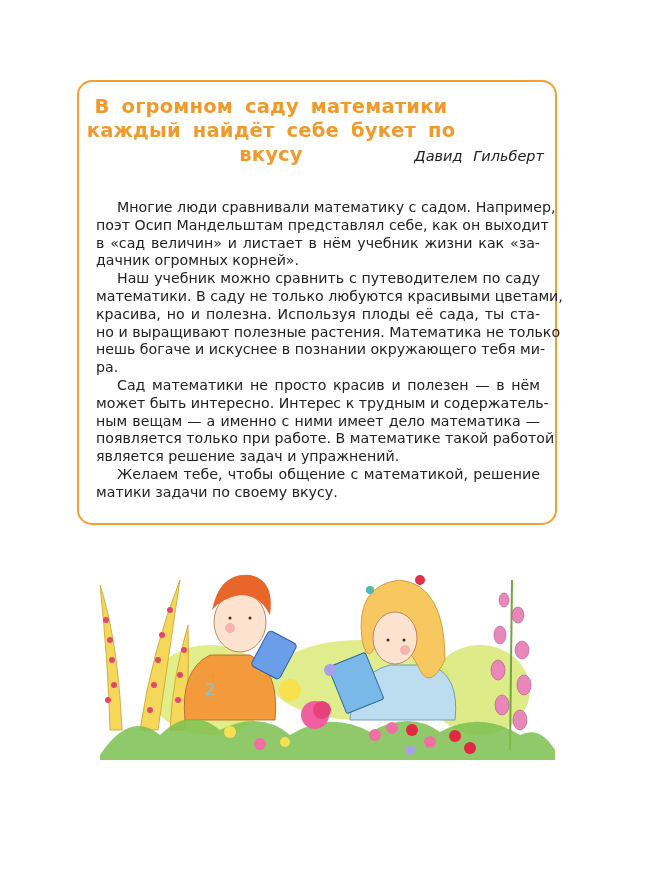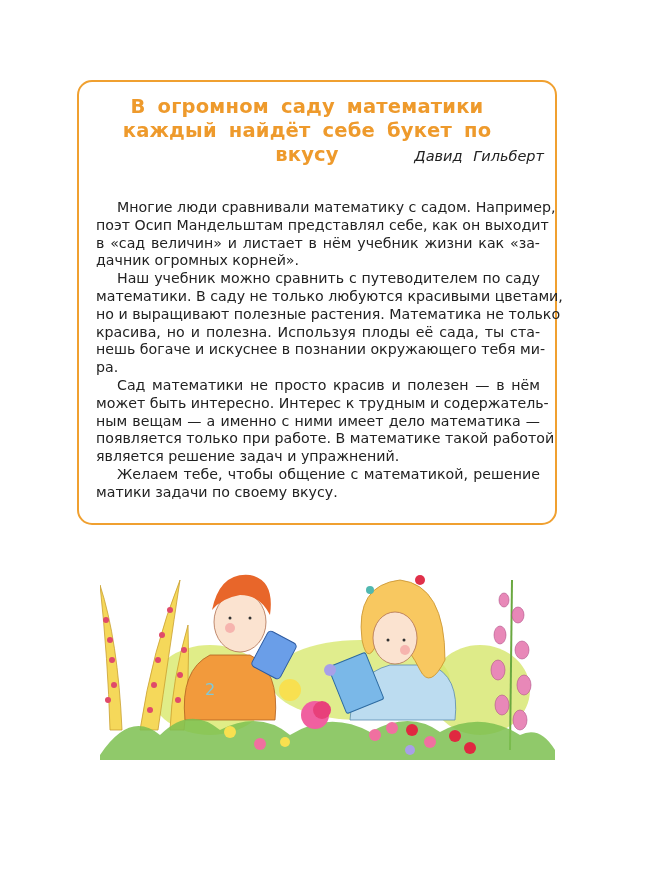--- a/index.html
+++ b/index.html
@@ -1,18 +1,18 @@
 <!DOCTYPE html>
 <html><head>
 <meta charset="utf-8">
 <style>
   html,body{margin:0;padding:0;background:#fff;}
   body{width:650px;height:869px;position:relative;overflow:hidden;font-family:"DejaVu Sans","Liberation Sans",sans-serif;}
   .frame{position:absolute;left:77px;top:80px;width:480px;height:445px;border:2.5px solid #F0A030;border-radius:15px;box-sizing:border-box;}
-  .title{position:absolute;left:77px;top:95px;width:388px;text-align:center;color:#EE9A2C;font-weight:bold;font-size:19.5px;line-height:24px;word-spacing:5px;letter-spacing:0.2px;margin-left:36px;}
+  .title{position:absolute;left:77px;top:95px;width:388px;text-align:center;color:#EE9A2C;font-weight:bold;font-size:19.5px;line-height:24px;word-spacing:5px;letter-spacing:0.2px;}
   .author{position:absolute;right:106px;top:148px;font-style:italic;font-size:14.5px;color:#222;word-spacing:6px;font-family:"DejaVu Sans",sans-serif;margin-left:36px;}
   .body{position:absolute;left:96px;top:199px;width:444px;font-size:14.2px;line-height:17.8px;color:#222;text-align:justify;}
   .line{display:block;text-align:justify;text-align-last:justify;white-space:nowrap;}
   .line.last{text-align-last:left;}
   .ind{padding-left:21px;}
   .illus{position:absolute;left:100px;top:560px;width:455px;height:200px;}
 </style>
 </head>
 <body>
 
@@ -30,22 +30,22 @@
   <div>
     <span class="line ind">Многие люди сравнивали математику с садом. Например,</span>
     <span class="line">поэт Осип Мандельштам представлял себе, как он выходит</span>
     <span class="line">в «сад величин» и листает в нём учебник жизни как «за-</span>
     <span class="line last">дачник огромных корней».</span>
   </div>
 
   <div>
     <span class="line ind">Наш учебник можно сравнить с путеводителем по саду</span>
     <span class="line">математики. В саду не только любуются красивыми цветами,</span>
+    <span class="line">красива, но и полезна. Используя плоды её сада, ты ста-</span>
     <span class="line">но и выращивают полезные растения. Математика не только</span>
-    <span class="line">красива, но и полезна. Используя плоды её сада, ты ста-</span>
     <span class="line">нешь богаче и искуснее в познании окружающего тебя ми-</span>
     <span class="line last">ра.</span>
   </div>
 
   <div>
     <span class="line ind">Сад математики не просто красив и полезен — в нём</span>
     <span class="line">может быть интересно. Интерес к трудным и содержатель-</span>
     <span class="line">ным вещам — а именно с ними имеет дело математика —</span>
     <span class="line">появляется только при работе. В математике такой работой</span>
     <span class="line last">является решение задач и упражнений.</span>

